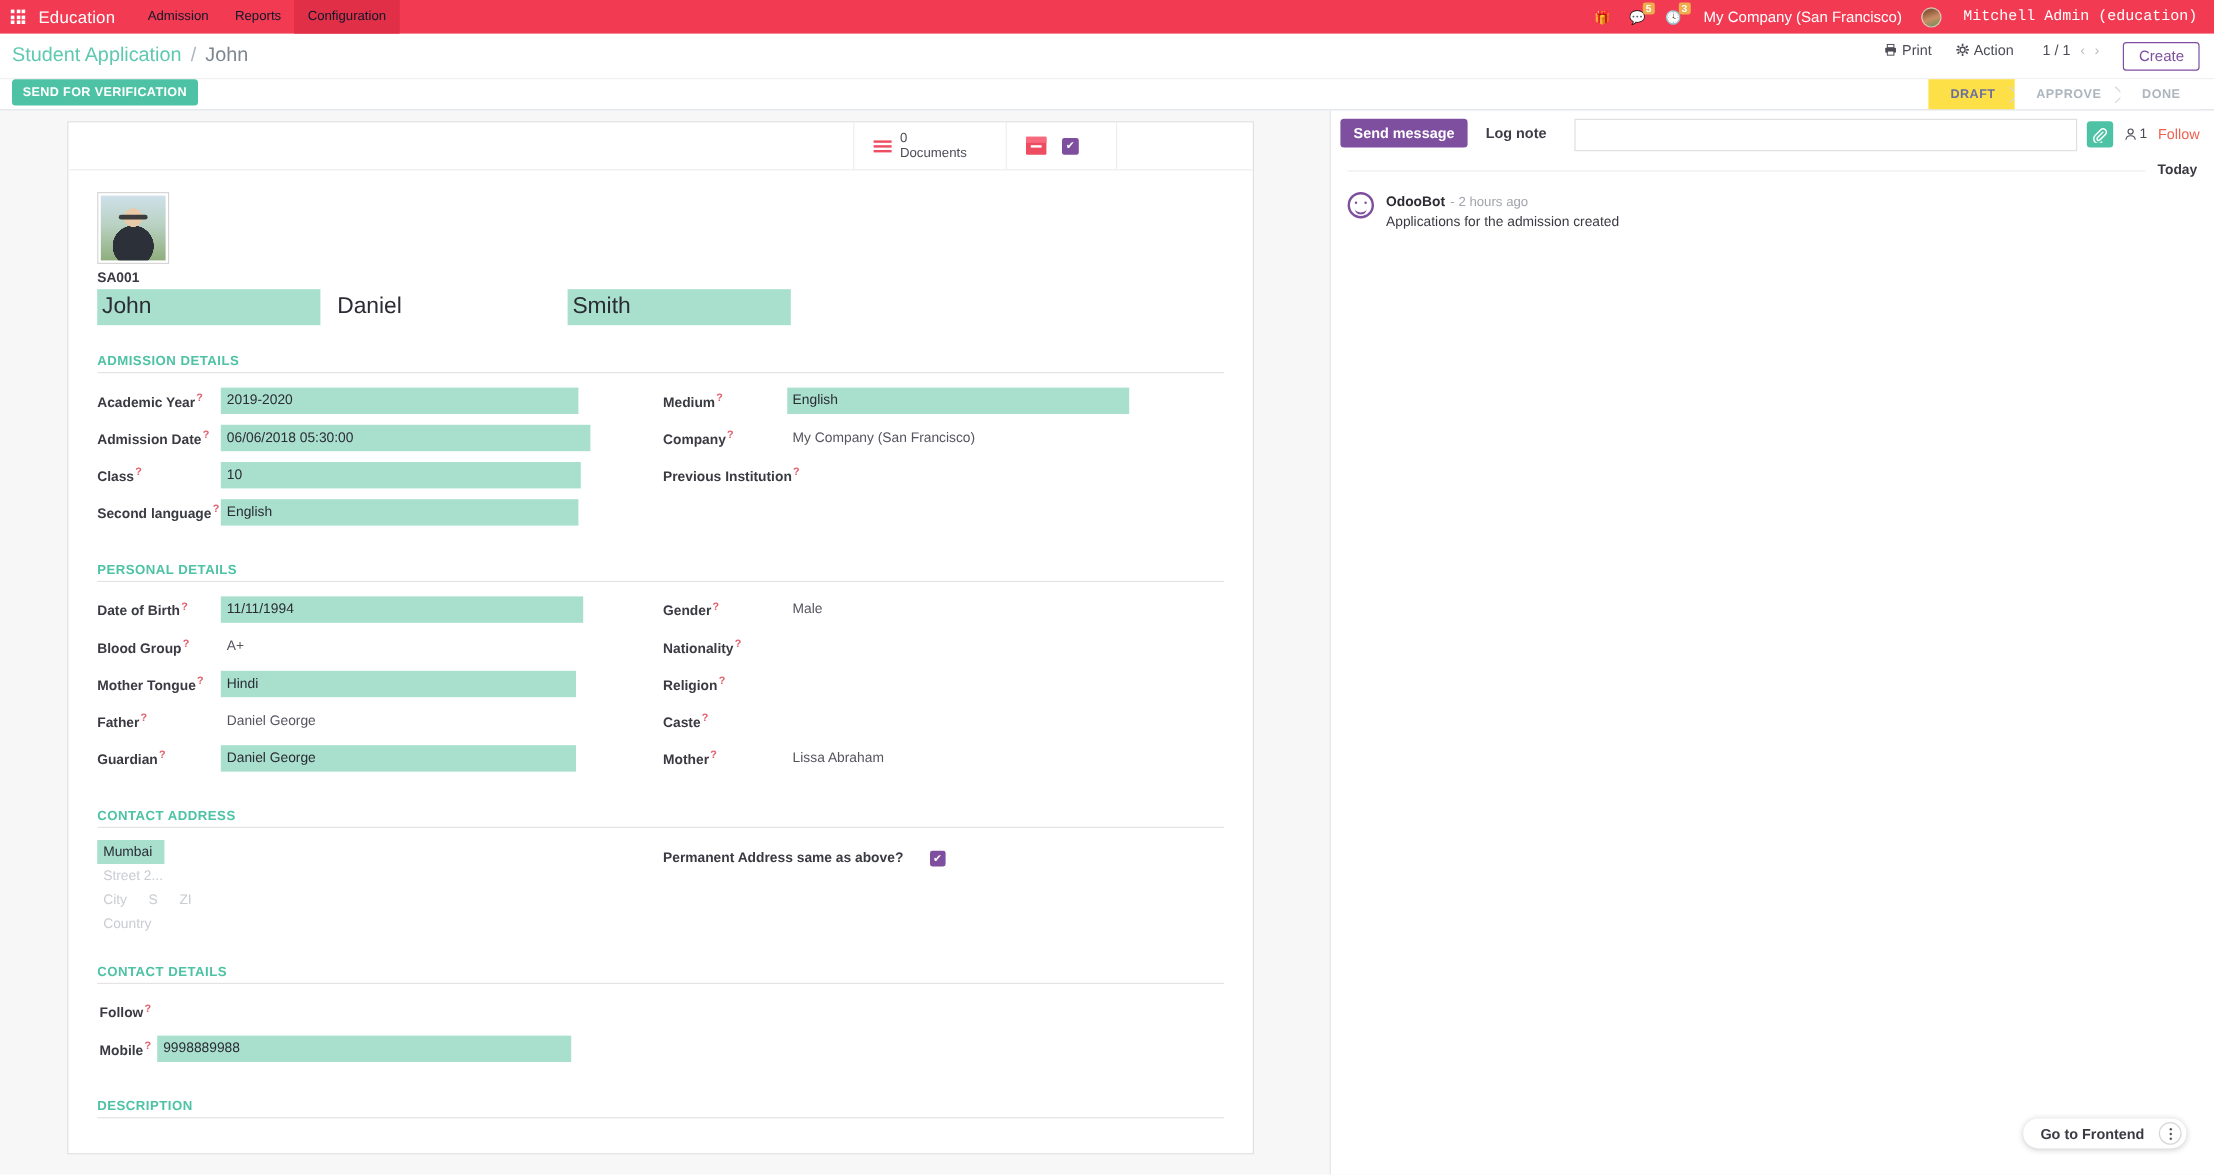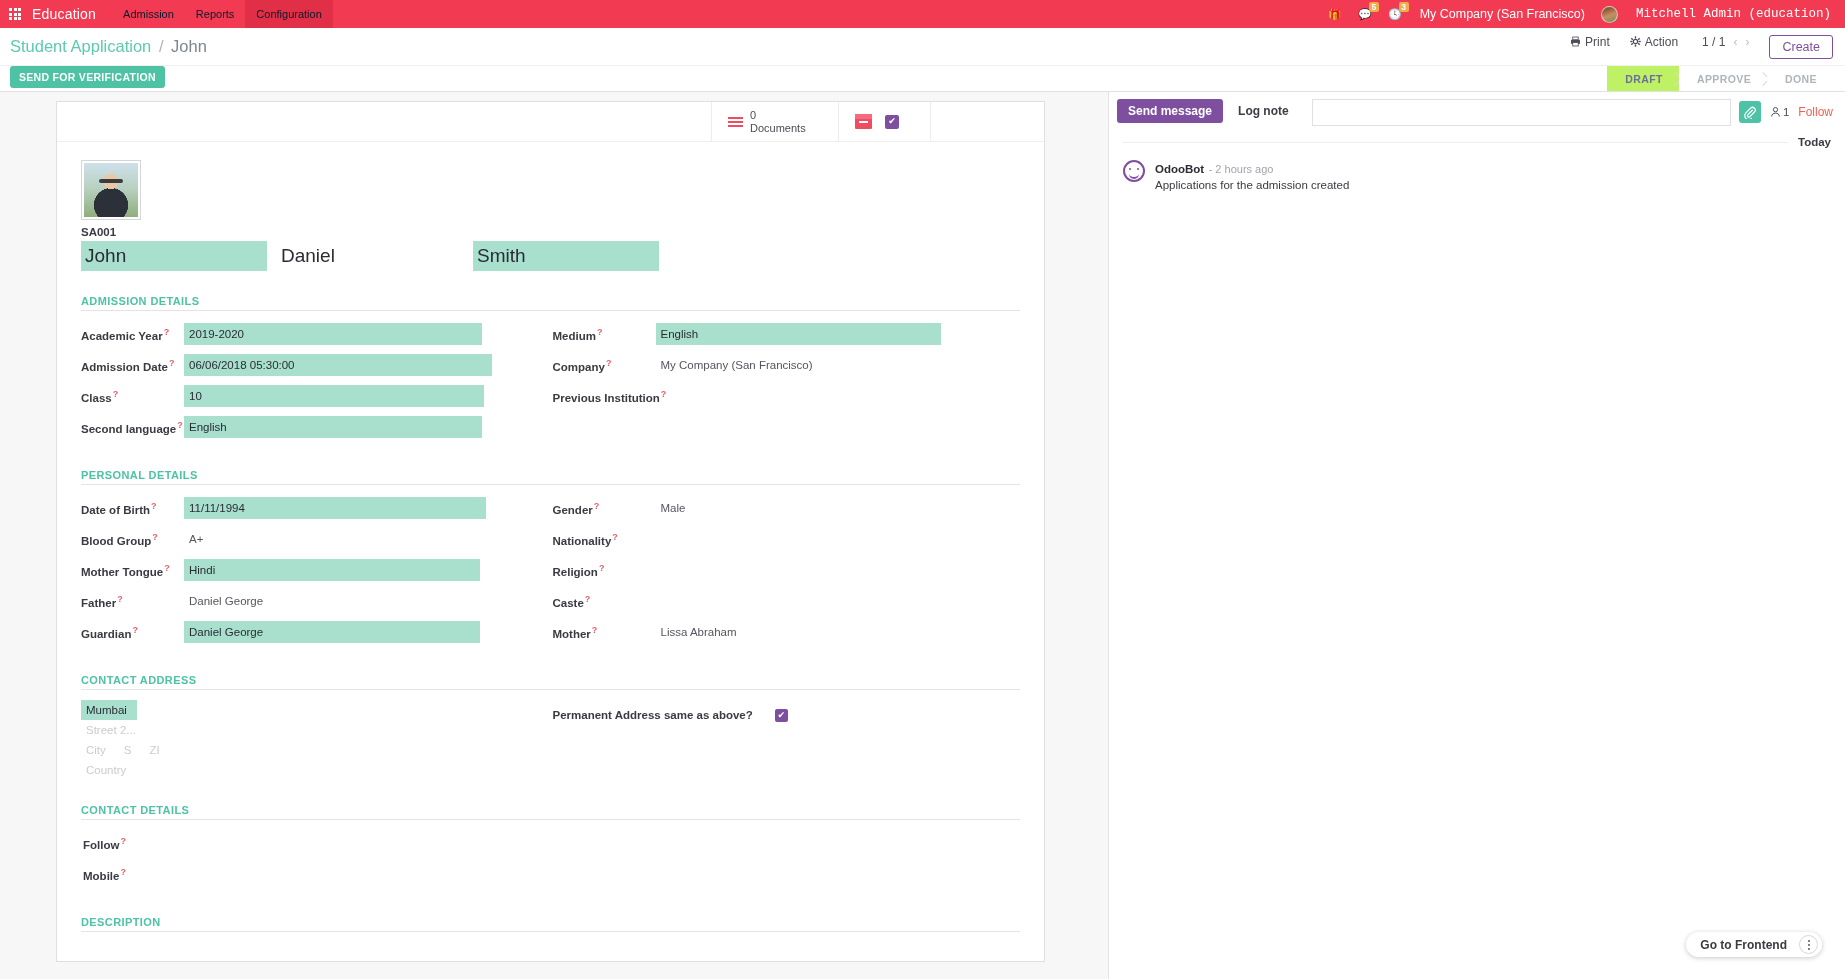--- a/index.html
+++ b/index.html
@@ -86,21 +86,21 @@
     background: #4ec2a5; color: #fff; border: none; border-radius: 3px;
     font-size: 10.5px; font-weight: bold; letter-spacing: .3px;
     padding: 5px 9px; cursor: pointer; font-family: inherit;
   }
   .statusbar { margin-left: auto; display: flex; align-items: stretch; height: 100%; padding-right: 12px; }
   .status-pill {
     position: relative; display: flex; align-items: center;
     font-size: 10.5px; font-weight: bold; letter-spacing: .4px;
     color: #adb5bd; padding: 0 16px 0 18px; background: #fff;
   }
-  .status-pill.active { color: #6b6f9e; background: #bef264; }
+  .status-pill.active { color: #6b6f9e; background: #fde047; }
   .status-pill:not(:last-child)::after {
     content: ""; position: absolute; right: -1px; top: 50%;
     width: 9px; height: 9px; margin-top: -4.5px;
     border-top: 1px solid #d6d8dd; border-right: 1px solid #d6d8dd;
     transform: rotate(45deg); background: transparent;
   }
   .status-pill.active::after { border-color: #d6d8dd; }
 
   
   .content { flex: 1; display: flex; overflow: hidden; background: #f7f7f7; position: relative; }
@@ -561,20 +561,23 @@
         <div class="grid2">
           <div class="col right">
             <div class="frow">
               <div class="flabel"><span>Follow</span><span class="req">?</span></div>
               <div class="fvalue">
                 <span class="fplain fempty"></span>
               </div>
             </div>
             <div class="frow">
               <div class="flabel" style="width:48px"><span>Mobile</span><span class="req">?</span></div>
+              <div class="fvalue">
+                <span class="finput hl" style="width:345px">9998889988</span>
+              </div>
             </div>
           </div>
         </div>
 
         <div class="section-title">DESCRIPTION</div>
         <div class="section-rule"></div>
         <div style="min-height:40px"></div>
 
       </div>
     </div>

